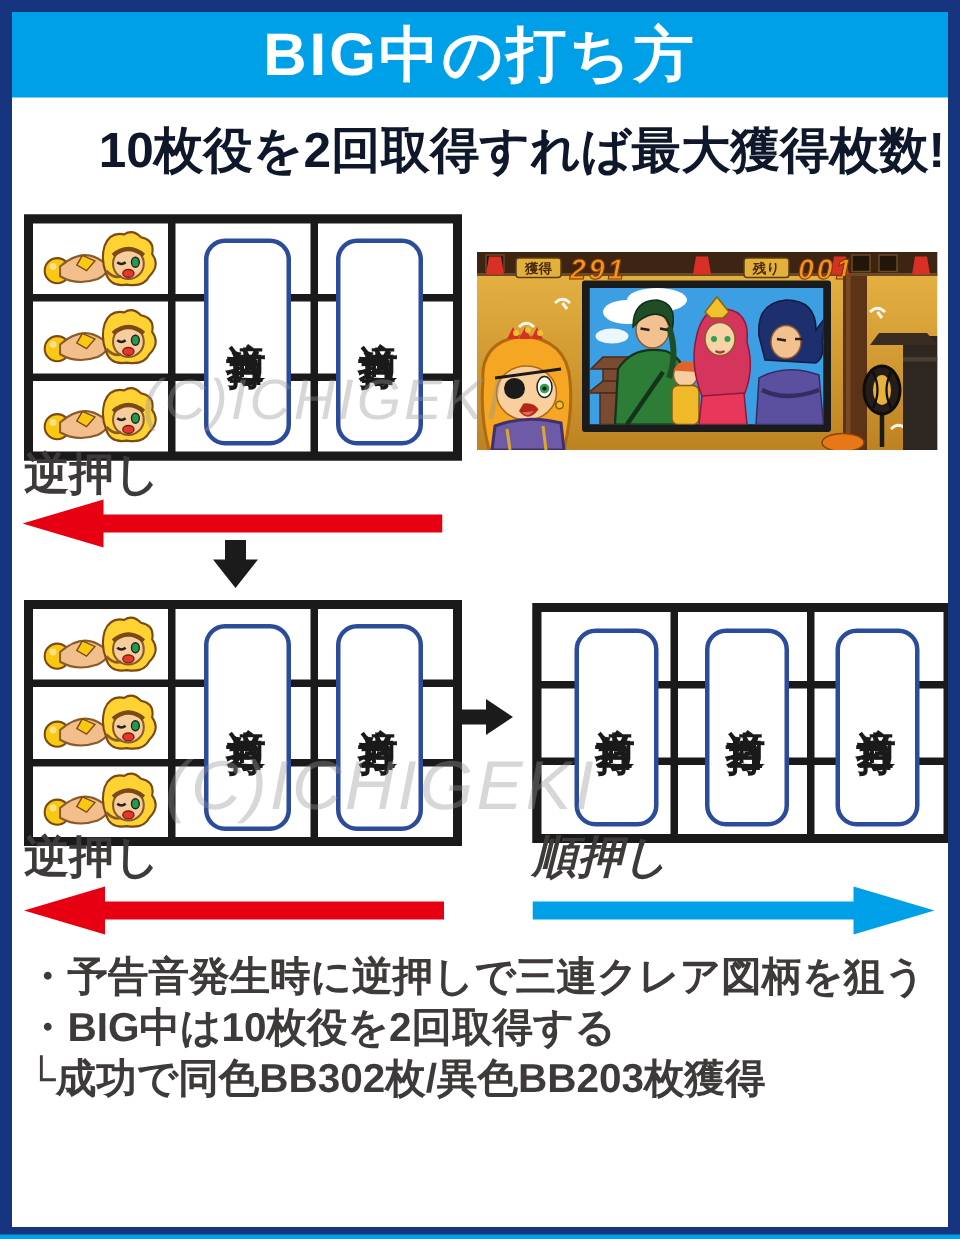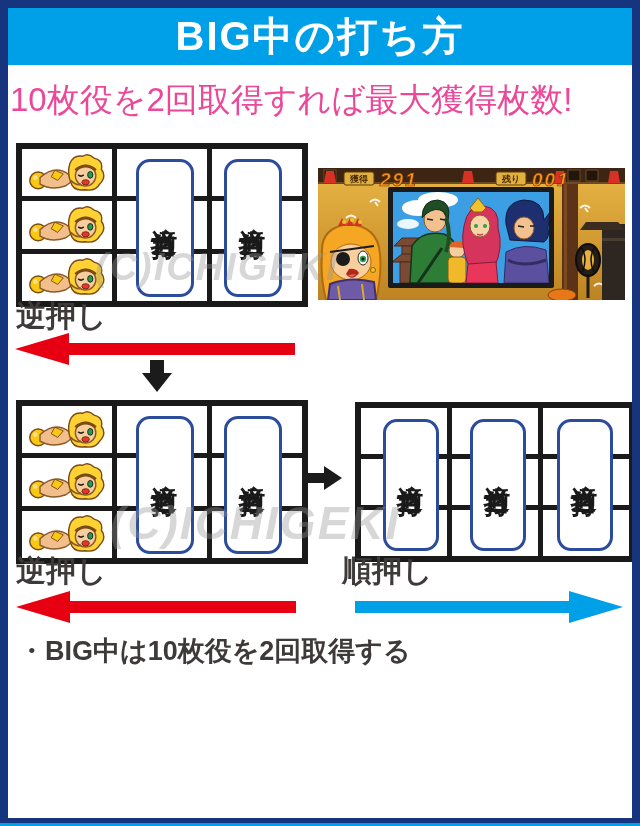--- a/index.html
+++ b/index.html
@@ -3,48 +3,48 @@
 <meta charset="utf-8">
 <style>
   html,body{margin:0;padding:0;background:#fff;}
   body{width:640px;height:826px;position:relative;overflow:hidden;
        font-family:"Liberation Sans","DejaVu Sans",sans-serif;}
   .frame{position:absolute;inset:0;border:8px solid #17357E;z-index:10;pointer-events:none;}
   .bottom-strip{position:absolute;left:0;bottom:0;width:640px;height:3px;background:#00A0E9;z-index:12;}
   .header{position:absolute;left:8px;top:8px;width:624px;height:57px;background:#00A0E9;
           display:flex;align-items:center;justify-content:center;z-index:2;}
   .title{color:#fff;font-size:40px;font-weight:bold;letter-spacing:2px;}
-  .subtitle{position:absolute;left:10px;top:78px;width:620px;text-align:left;
-            font-size:33px;font-weight:normal;color:#ec4899;letter-spacing:0;z-index:2;}
+  .subtitle{position:absolute;left:10px;top:78px;width:620px;text-align:right;
+            font-size:33px;font-weight:bold;color:#0f172a;letter-spacing:0;z-index:2;}
   
   .reel-grid{position:absolute;background:#1a1a1a;border:6px solid #1a1a1a;
              display:grid;grid-template-columns:repeat(3,1fr);grid-template-rows:repeat(3,1fr);
              gap:5px;z-index:3;}
   .reel-grid .cell{background:#fff;display:flex;align-items:center;justify-content:center;overflow:hidden;}
   .grid-a{left:16px;top:143px;width:280px;height:152px;}
   .grid-b{left:16px;top:400px;width:280px;height:152px;}
   .grid-c{left:355px;top:402px;width:268px;height:148px;}
   .pill{position:absolute;background:#fff;border:3px solid #2B4B9B;border-radius:14px;
         display:flex;align-items:center;justify-content:center;
         writing-mode:vertical-rl;text-orientation:upright;
         font-size:26px;font-weight:bold;color:#1a1a1a;letter-spacing:3px;z-index:5;}
   .grid-a .pill,.grid-b .pill{top:10px;height:132px;width:52px;}
   .grid-a .p2,.grid-b .p2{left:114px;} .grid-a .p3,.grid-b .p3{left:202px;}
   .grid-c .pill{top:11px;height:126px;width:50px;}
   .grid-c .p1{left:22px;} .grid-c .p2{left:109px;} .grid-c .p3{left:196px;}
   .push-label{position:absolute;text-align:left;font-size:30px;font-weight:bold;color:#3E3A39;z-index:3;}
   .pl-a{left:16px;top:296px;width:280px;}
   .pl-b{left:16px;top:551px;width:280px;}
-  .pl-c{left:342px;top:551px;width:268px;}
+  .pl-c{left:355px;top:551px;width:268px;font-style:italic;}
   .arrow{position:absolute;z-index:3;}
   .claire{width:80px;height:42px;}
   .screen-wrap{position:absolute;left:318px;top:168px;width:277px;height:132px;z-index:3;}
   .notes{position:absolute;left:18px;top:634px;width:608px;z-index:3;}
   .note-line{font-size:27px;line-height:34px;font-weight:bold;color:#3E3A39;white-space:nowrap;}
-  .watermark{position:absolute;color:rgba(150,150,150,0.38);font-weight:bold;font-style:italic;
+  .watermark{position:absolute;color:rgba(150,150,150,0.38);font-weight:normal;font-style:italic;
              z-index:6;pointer-events:none;letter-spacing:2px;}
   .wm1{left:95px;top:246px;font-size:38px;}
   .wm2{left:110px;top:496px;font-size:46px;}
 </style>
 </head>
 <body>
 
 <svg width="0" height="0" style="position:absolute" aria-hidden="true">
   <defs>
     <g id="claire-sym">
@@ -268,14 +268,16 @@
 
 <div class="push-label pl-c">順押し</div>
 <svg class="arrow" style="left:355px;top:590px" width="268" height="34">
   <polygon points="268,17 214,1 214,11 0,11 0,23 214,23 214,33" fill="#00A0E9"></polygon>
 </svg>
 
 <div class="watermark wm1">(C)ICHIGEKI</div>
 <div class="watermark wm2">(C)ICHIGEKI</div>
 
 <div class="notes">
+  <div class="note-line">・予告音発生時に逆押しで三連クレア図柄を狙う</div>
   <div class="note-line">・BIG中は10枚役を2回取得する</div>
+  <div class="note-line">└成功で同色BB302枚/異色BB203枚獲得</div>
 </div>
 
 </body></html>

